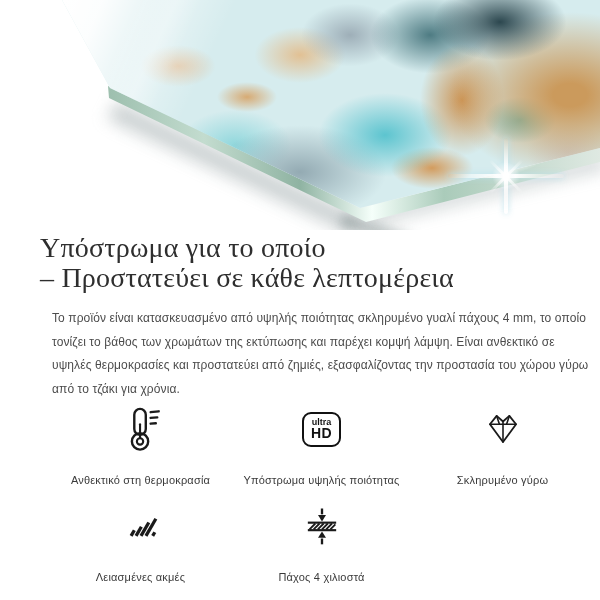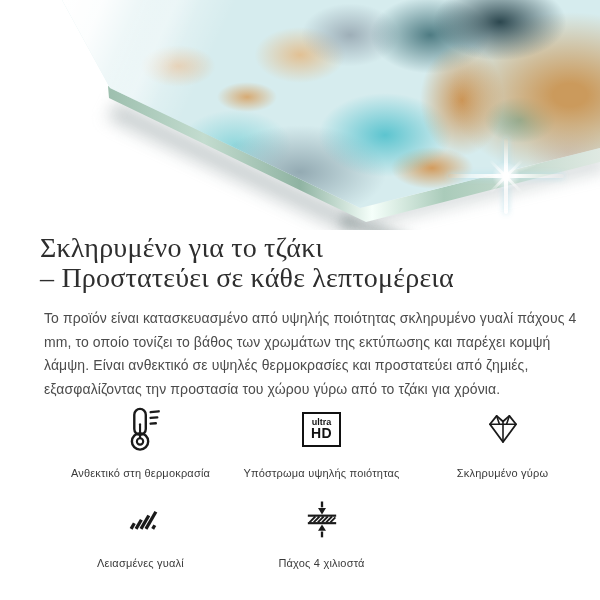--- a/index.html
+++ b/index.html
@@ -55,28 +55,28 @@
   .ray-d1{left:-23px;top:-1.5px;width:46px;height:3px;border-radius:2px;transform:rotate(45deg);
     background:linear-gradient(90deg,rgba(255,255,255,0),#ffffff 50%,rgba(255,255,255,0));}
   .ray-d2{left:-23px;top:-1.5px;width:46px;height:3px;border-radius:2px;transform:rotate(-45deg);
     background:linear-gradient(90deg,rgba(255,255,255,0),#ffffff 50%,rgba(255,255,255,0));}
   .glow{left:-14px;top:-14px;width:28px;height:28px;border-radius:50%;
     background:radial-gradient(closest-side,#ffffff 20%,rgba(255,255,255,.55) 45%,rgba(255,255,255,0));}
   
   .content{padding:0 40px;}
   h1{margin:3px 0 0;font-family:"Liberation Serif","DejaVu Serif",serif;font-weight:400;
      font-size:28px;line-height:30px;color:#2e2e2e;letter-spacing:.2px;}
-  .desc{margin:14px 4px 0;width:537px;font-size:14px;line-height:23.5px;color:#4c4c4c;letter-spacing:.1px;}
+  .desc{margin:14px 12px 0;width:537px;font-size:12px;line-height:23.5px;color:#4c4c4c;letter-spacing:.1px;}
   
   .features{margin:2px 0 0 10px;width:543px;display:grid;grid-template-columns:repeat(3,1fr);row-gap:14px;}
   .feature{display:flex;flex-direction:column;align-items:center;}
   .icon-box{height:52px;display:flex;align-items:center;justify-content:center;}
-  .feature-label{margin-top:12px;font-size:11px;color:#3a3a3a;letter-spacing:.2px;white-space:nowrap;}
+  .feature-label{margin-top:19px;font-size:11px;color:#3a3a3a;letter-spacing:.2px;white-space:nowrap;}
   .icon-stroke{stroke:#1a1a1a;fill:none;stroke-linecap:round;stroke-linejoin:round;}
-  .uhd-box{width:35px;height:31px;border:2.5px solid #111111;border-radius:0;
+  .uhd-box{width:35px;height:31px;border:2.5px solid #111111;border-radius:9px;
     display:flex;flex-direction:column;align-items:center;justify-content:center;color:#111111;}
   .uhd-top{font-size:9px;font-weight:700;line-height:9px;}
   .uhd-bottom{font-size:14px;font-weight:800;line-height:13px;letter-spacing:.3px;}
 </style>
 </head>
 <body>
 
 <div class="hero">
   <div class="shadow shadow-left"></div>
   <div class="shadow shadow-corner"></div>
@@ -88,21 +88,21 @@
   <div class="sparkle">
     <span class="ray-h"></span>
       <span class="ray-v"></span>
     <span class="ray-d1"></span>
       <span class="ray-d2"></span>
     <span class="glow"></span>
   </div>
 </div>
 
 <div class="content">
-  <h1><span>Σκληρυμένο για το τζάκι</span><br><span>– Προστατεύει σε κάθε λεπτομέρεια</span></h1>
+  <h1><span>Υπόστρωμα για το οποίο</span><br><span>– Προστατεύει σε κάθε λεπτομέρεια</span></h1>
 
   <p class="desc">Το προϊόν είναι κατασκευασμένο από υψηλής ποιότητας σκληρυμένο γυαλί πάχους 4 mm, το οποίο τονίζει το βάθος των χρωμάτων της εκτύπωσης και παρέχει κομψή λάμψη. Είναι ανθεκτικό σε υψηλές θερμοκρασίες και προστατεύει από ζημιές, εξασφαλίζοντας την προστασία του χώρου γύρω από το τζάκι για χρόνια.</p>
 
   <div class="features">
 
     <div class="feature">
       <div class="icon-box">
         <svg width="46" height="46" viewBox="0 0 48 48">
           <rect class="icon-stroke" x="17" y="3" width="12" height="27" rx="6" stroke-width="2.5"></rect>
           <circle class="icon-stroke" cx="23" cy="37" r="8.5" stroke-width="2.5"></circle>
@@ -143,21 +143,21 @@
     <div class="feature">
       <div class="icon-box">
         <svg width="34" height="34" viewBox="0 0 48 48">
           <line x1="10" y1="38" x2="14.6" y2="30" stroke="#1a1a1a" stroke-width="4.6"></line>
           <line x1="17" y1="38" x2="24.5" y2="25" stroke="#1a1a1a" stroke-width="4.6"></line>
           <line x1="24" y1="38" x2="35" y2="19" stroke="#1a1a1a" stroke-width="4.6"></line>
           <line x1="31" y1="38" x2="45" y2="13.8" stroke="#1a1a1a" stroke-width="4.6"></line>
           <line x1="40.5" y1="38" x2="43.5" y2="32.8" stroke="#1a1a1a" stroke-width="4.6"></line>
         </svg>
       </div>
-      <span class="feature-label">Λειασμένες γυαλί</span>
+      <span class="feature-label">Λειασμένες ακμές</span>
     </div>
 
     <div class="feature">
       <div class="icon-box">
         <svg width="40" height="40" viewBox="0 0 48 48">
           <line x1="24" y1="3" x2="24" y2="10" stroke="#1a1a1a" stroke-width="2.8"></line>
           <path d="M24 18.5 L19.2 10.8 L28.8 10.8 Z" fill="#1a1a1a"></path>
           <line x1="7" y1="20" x2="41" y2="20" stroke="#1a1a1a" stroke-width="2.6"></line>
           <line x1="7" y1="29" x2="41" y2="29" stroke="#1a1a1a" stroke-width="2.6"></line>
           <g stroke="#1a1a1a" stroke-width="2.2">

